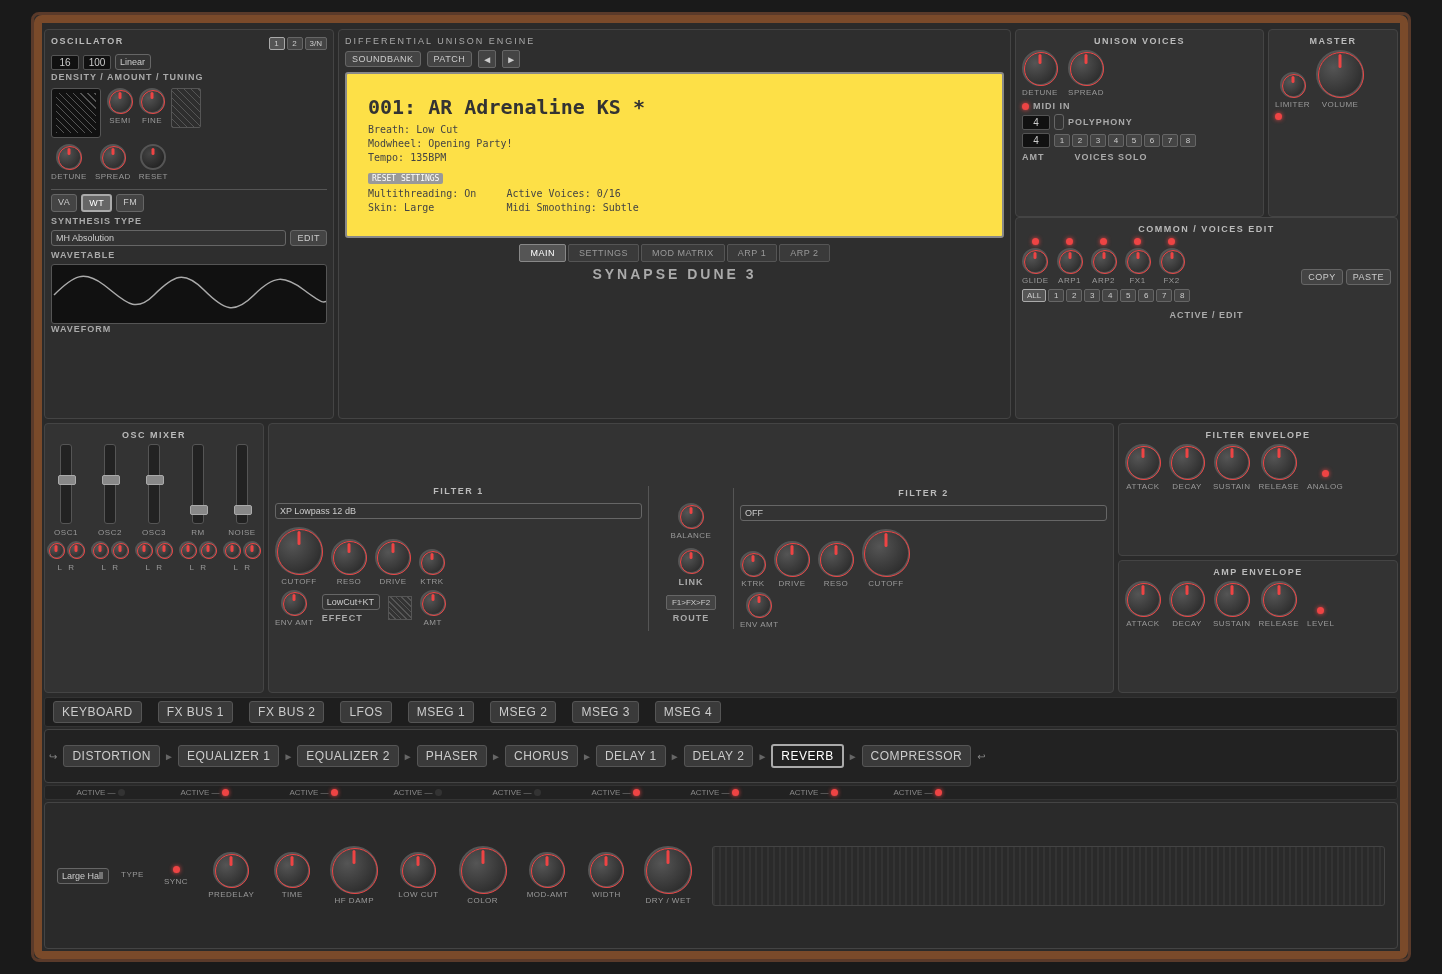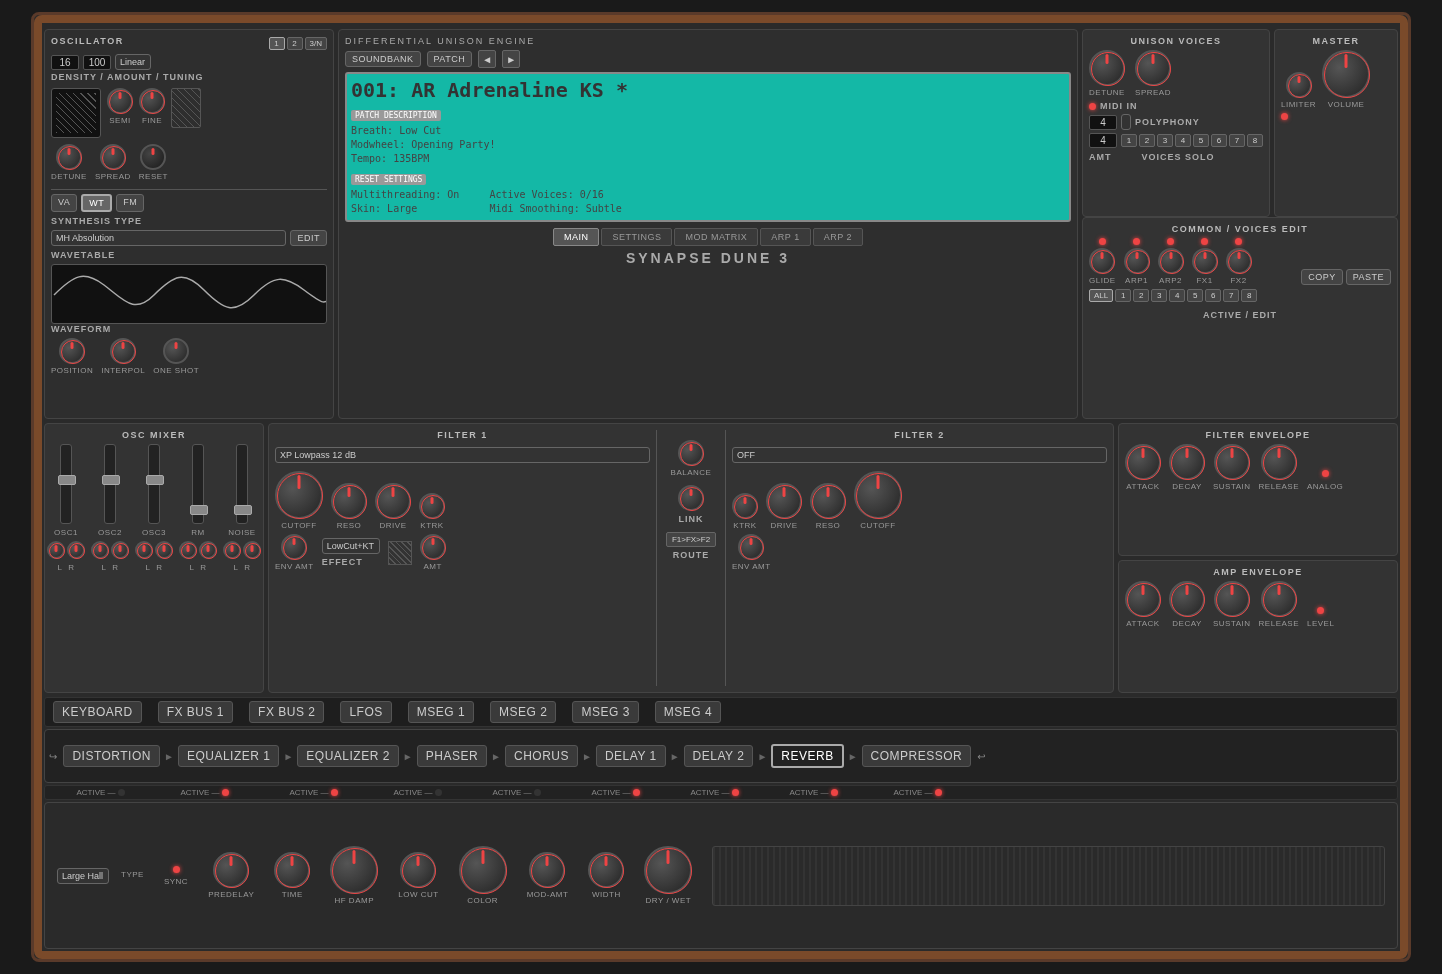--- a/index.html
+++ b/index.html
@@ -159,21 +159,21 @@
       flex: 1;
       background: #2e2e2e;
       border: 1px solid #444;
       border-radius: 4px;
       display: flex;
       flex-direction: column;
       padding: 6px;
     }
     
     .right-panels {
-      width: 316px;
+      width: 383px;
       display: flex;
       flex-direction: column;
       gap: 0;
       flex-shrink: 0;
       justify-content: flex-end;
     }
     
     .mid-row {
       display: flex;
       gap: 4px;
@@ -217,24 +217,24 @@
     .waveform-display {
       background: #111;
       border: 1px solid #555;
       border-radius: 3px;
       width: 100%;
       height: 60px;
       overflow: hidden;
     }
     
     .lcd {
-      background: #14b8a6;
+      background: #fde047;
       border: 2px solid #888;
       border-radius: 3px;
-      padding: 4px;
+      padding: 21px;
       font-family: monospace;
     }
     .lcd-title {
       font-size: 20px;
       font-weight: bold;
       color: #333;
       margin-bottom: 4px;
     }
     .lcd-section-label {
       background: #999;
@@ -499,51 +499,34 @@
       </div>
       <div class="section-label" style="margin-bottom:4px;">WAVETABLE</div>
 
       <div class="waveform-display">
         <svg width="100%" height="60" viewBox="0 0 270 60">
           <path d="M0,30 C20,10 30,5 50,20 S80,50 100,30 S130,5 150,25 S180,50 200,30 S230,10 250,25 S270,40 280,30" stroke="#aaa" stroke-width="1.5" fill="none"></path>
         </svg>
       </div>
       <div class="section-label" style="margin-bottom:4px;">WAVEFORM</div>
 
-      <div style="display:flex; gap:8px; align-items:flex-end;">
-        <div class="knob-wrap">
-          <div class="knob small knob-red"></div>
-          <div class="knob-label">POSITION</div>
-        </div>
-        <div class="knob-wrap">
-          <div class="knob small knob-red"></div>
-          <div class="knob-label">INTERPOL</div>
-        </div>
-        <div class="knob-wrap">
-          <div class="knob small"></div>
-          <div class="knob-label">ONE SHOT</div>
-        </div>
-      </div>
     </div>
 
     <div class="center-panel">
       <div style="text-align:left; color:#aaa; font-size:9px; letter-spacing:2px; margin-bottom:4px;">DIFFERENTIAL UNISON ENGINE</div>
 
       <div style="display:flex; align-items:center; gap:6px; margin-bottom:4px;">
         <div class="btn">SOUNDBANK</div>
         <div class="btn">PATCH</div>
         <div class="arrow-btn">◄</div>
         <div class="arrow-btn">►</div>
       </div>
 
       <div class="lcd">
         <div class="lcd-title">001: AR Adrenaline KS *</div>
-        <div>
-          <span class="lcd-section-label">PATCH DESCRIPTION</span>
-        </div>
         <div class="lcd-text">
           Breath: Low Cut<br>Modwheel: Opening Party!<br>Tempo: 135BPM
         </div>
         <div style="margin-top:4px;">
           <span class="lcd-section-label">RESET SETTINGS</span>
         </div>
         <div style="display:flex; gap:30px;">
           <div class="lcd-text">
             <span>Multithreading: On</span><br>
             <span>Skin: Large</span>
@@ -756,21 +739,21 @@
           </div>
           <div style="display:flex; gap:6px;">
             <span class="knob-label">L</span>
             <span class="knob-label">R</span>
           </div>
         </div>
       </div>
     </div>
 
     <div class="panel" style="flex:1;">
-      <div style="display:flex; gap:4px; height:100%;">
+      <div style="display:flex; gap:12px; height:100%;align-items:center;">
 
         <div style="flex:1; padding-right:6px; border-right:1px solid #555;">
           <div class="panel-title">FILTER 1</div>
           <select class="dropdown" style="width:100%; margin-bottom:8px;">
             <option>XP Lowpass 12 dB</option>
           </select>
           <div style="display:flex; gap:8px; align-items:flex-end; margin-bottom:4px;">
             <div class="knob-wrap">
               <div class="knob large knob-red"></div>
               <div class="knob-label">CUTOFF</div>

